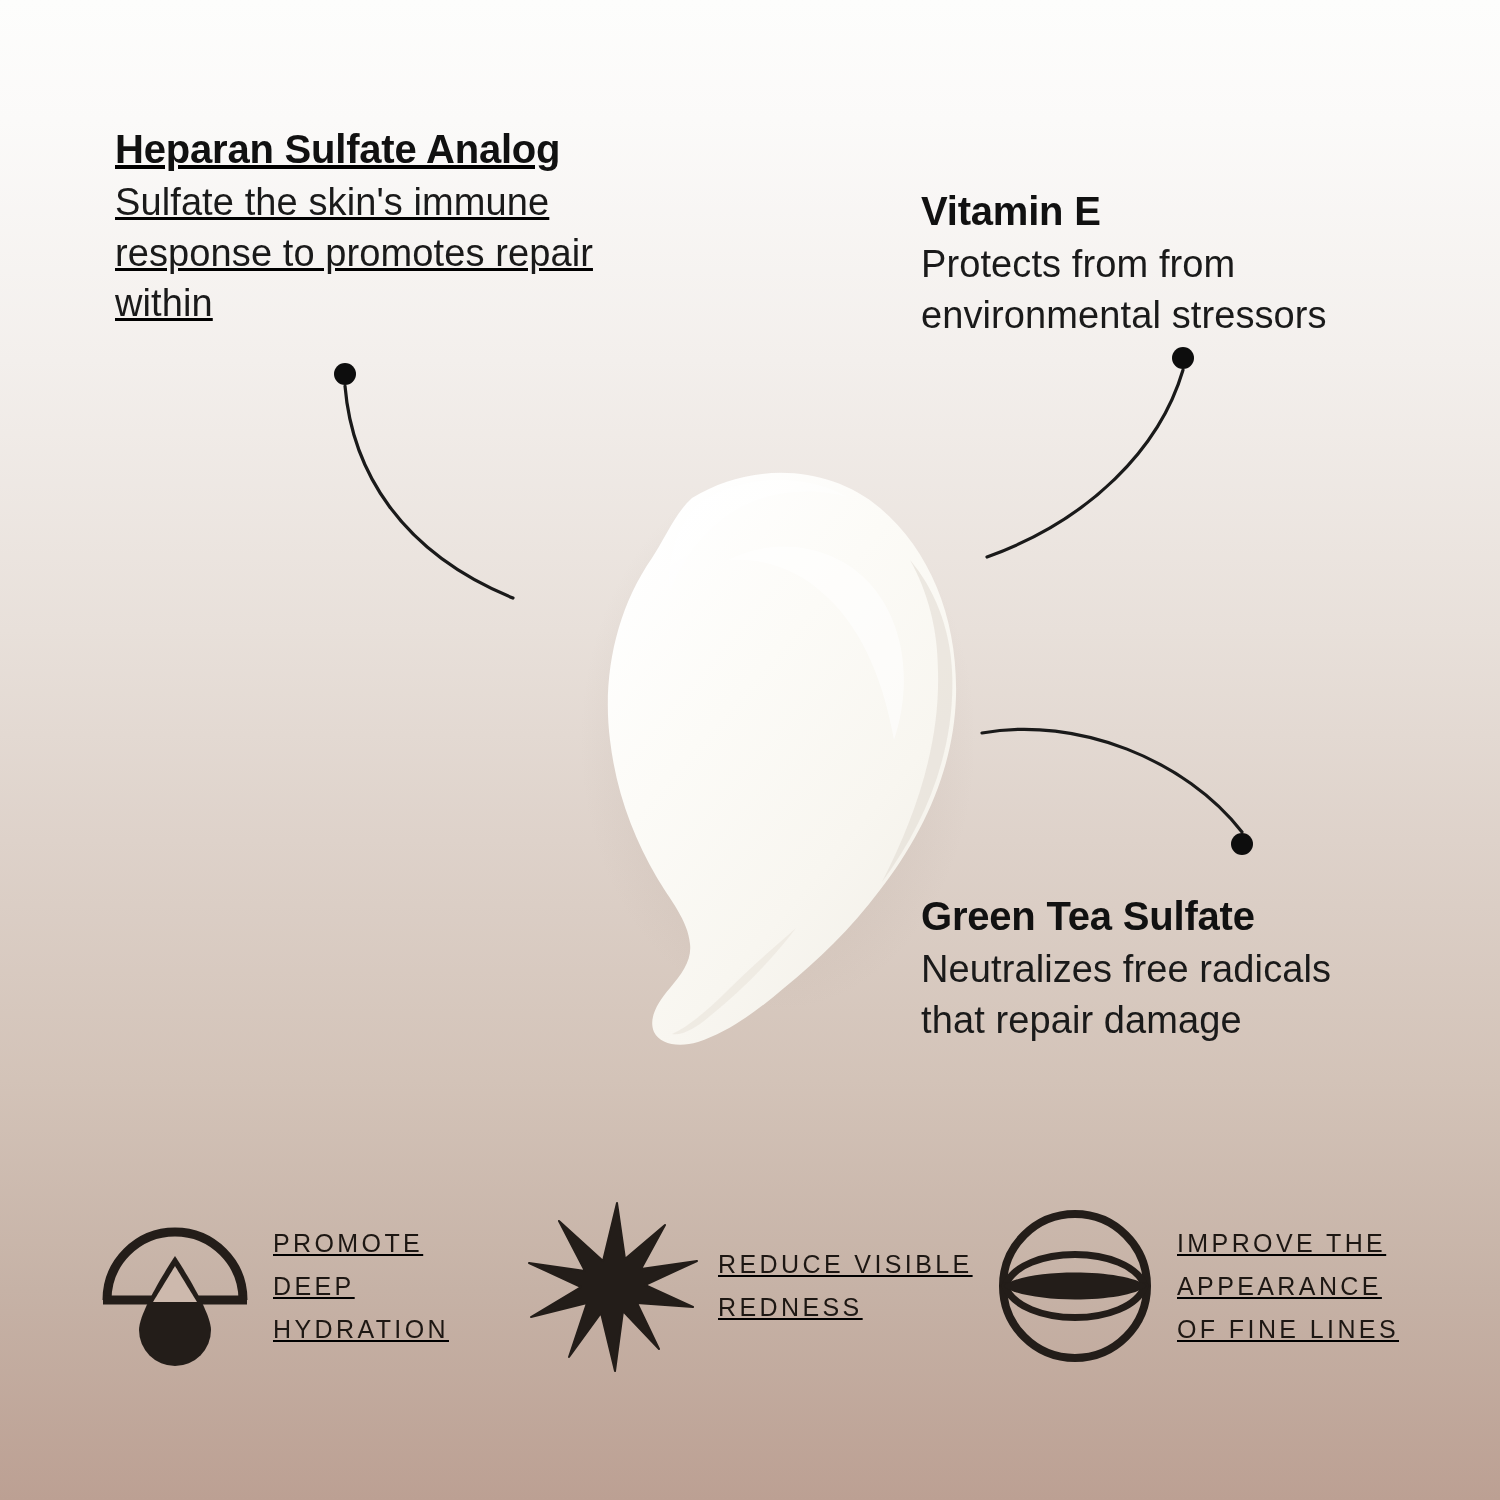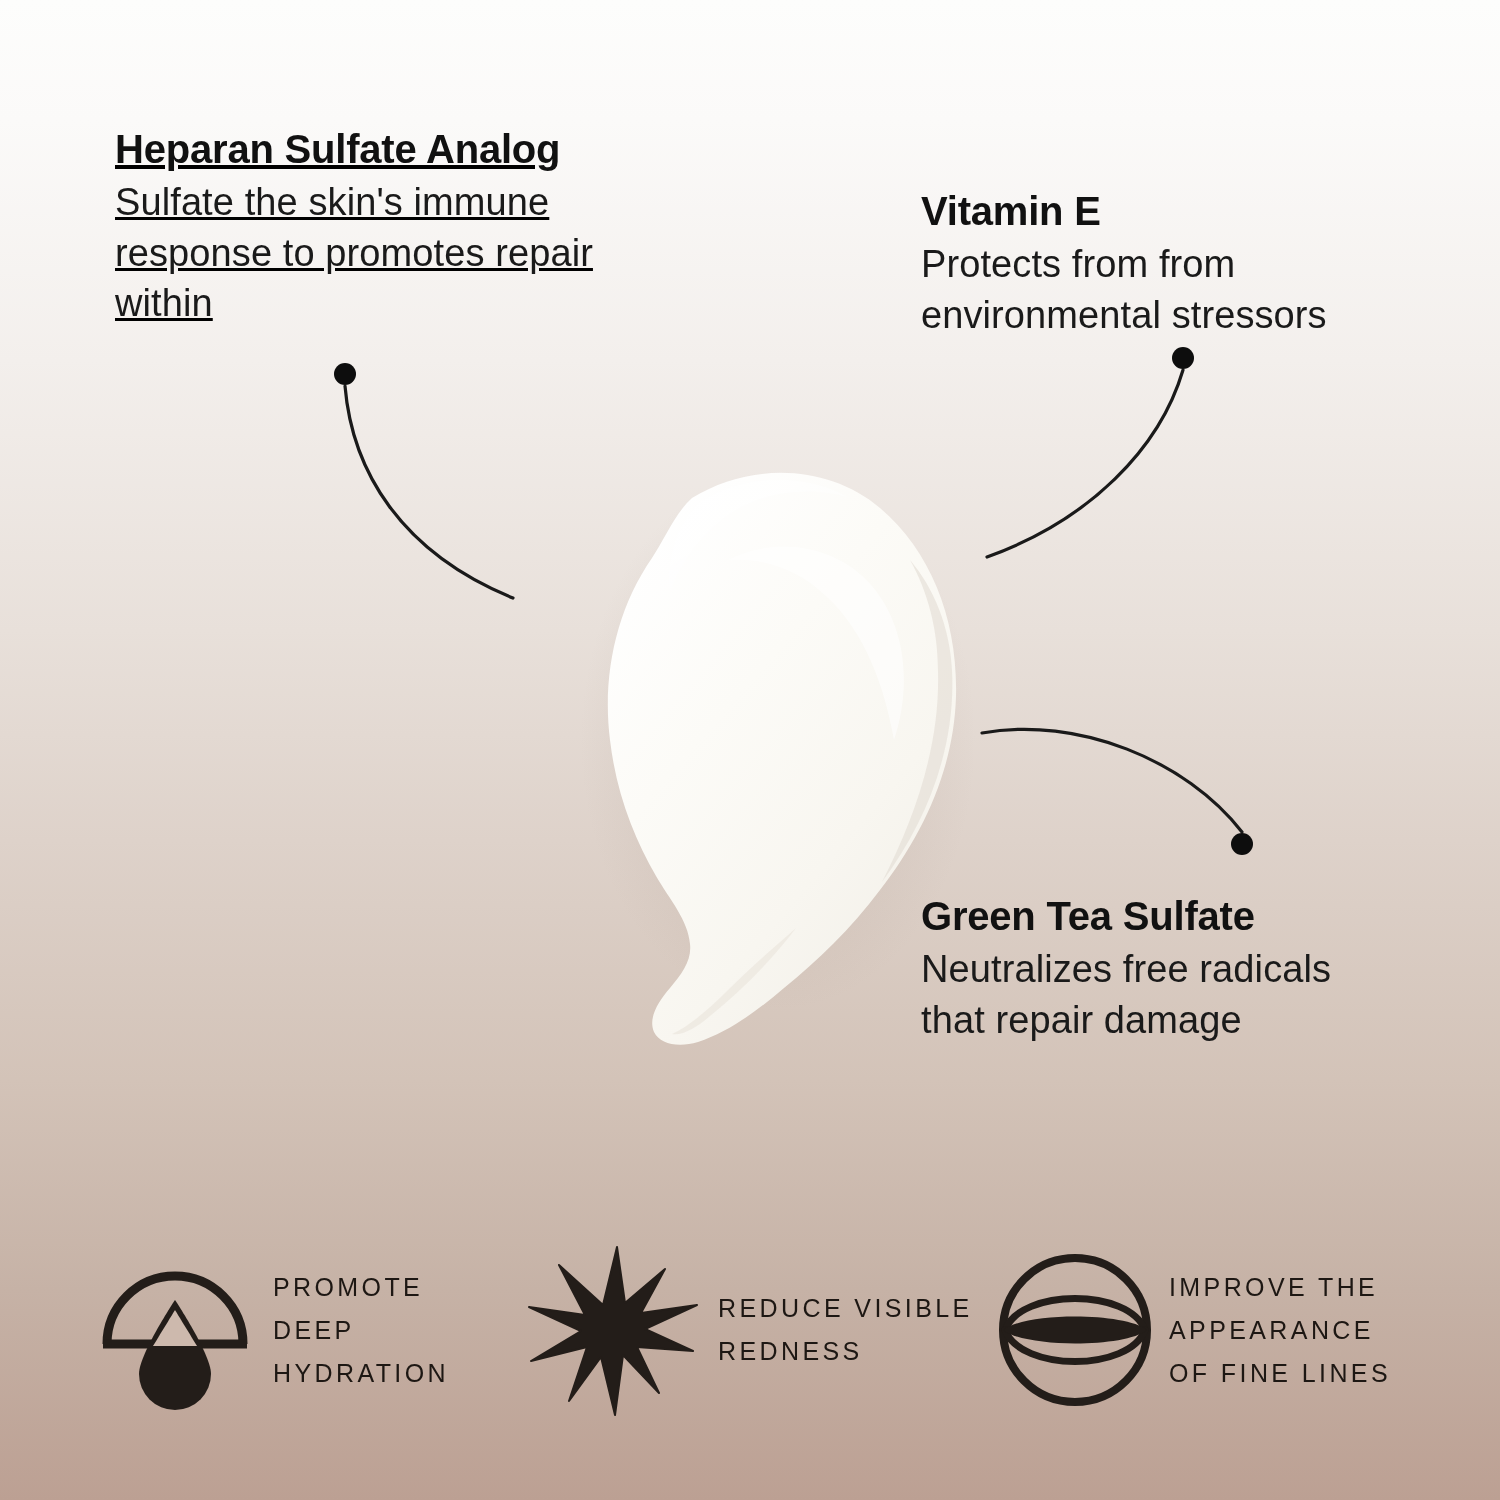--- a/index.html
+++ b/index.html
@@ -90,36 +90,37 @@
     left: 560px;
     top: 440px;
     width: 420px;
     height: 620px;
   }
 
   
   #benefits-row {
     position: absolute;
     left: 95px;
-    top: 1240px;
+    top: 1196px;
     width: 1330px;
     height: 180px;
     display: flex;
     flex-direction: row;
     align-items: flex-start;
+    text-decoration: underline;
   }
   .benefit {
     display: flex;
     flex-direction: row;
     align-items: center;
     height: 180px;
   }
   #benefit-hydration { width: 430px; }
   #benefit-redness   { width: 470px; }
-  #benefit-finelines { width: 430px; }
+  #benefit-finelines { width: 430px; gap: 8px; }
 
   .benefit-icon {
     flex: 0 0 auto;
     width: 160px;
     height: 160px;
     display: flex;
     align-items: center;
     justify-content: center;
   }
   #benefit-redness .benefit-icon { width: 175px; height: 175px; }

